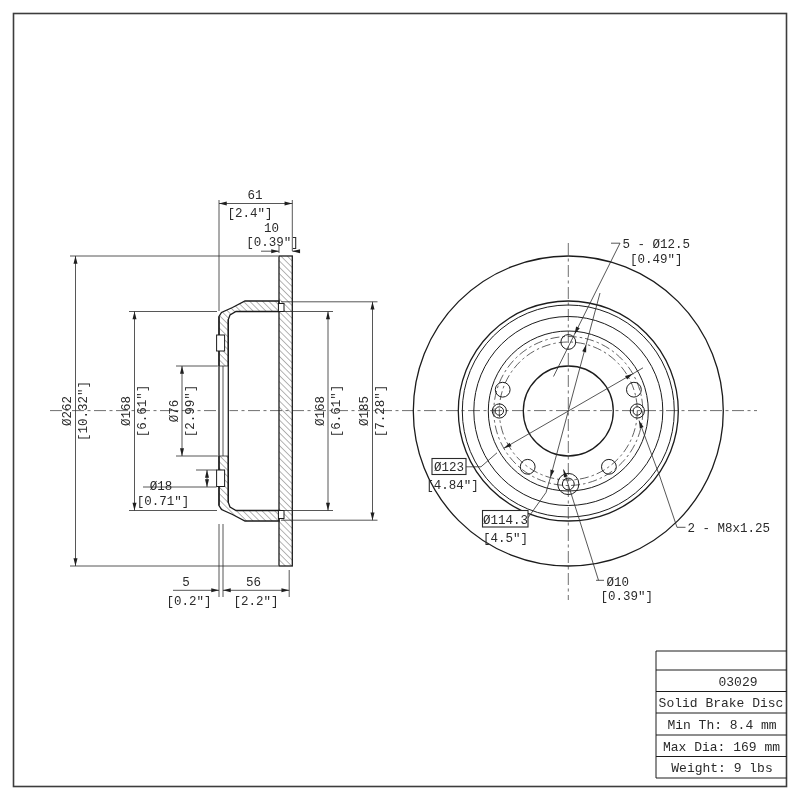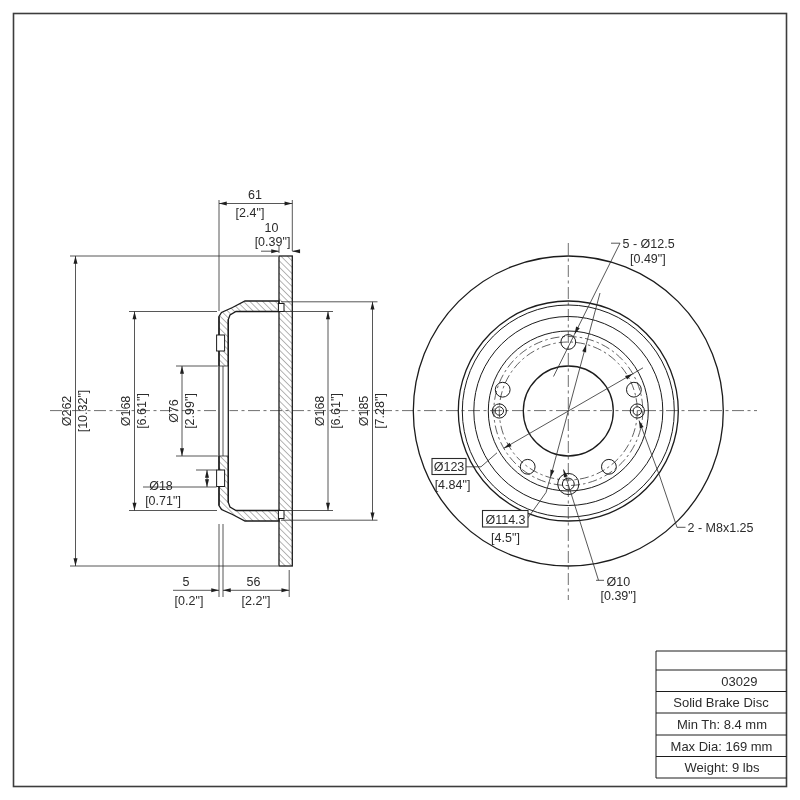--- a/index.html
+++ b/index.html
@@ -1,16 +1,16 @@
 <!DOCTYPE html>
 <html><head>
 <meta charset="utf-8">
 <style>
   html,body{margin:0;padding:0;background:#fff;}
-  .stage{position:relative;width:800px;height:800px;background:#ffffff;font-family:Liberation Sans, sans-serif;}
+  .stage{position:relative;width:800px;height:800px;background:#ffffff;font-family:Liberation Mono, monospace;}
   svg text{fill:#2b2b2b;}
   .ol{stroke:#1c1c1c;stroke-width:1.3;fill:none;}
   .ml{stroke:#1c1c1c;stroke-width:1.0;fill:none;}
   .tl{stroke:#2c2c2c;stroke-width:0.8;fill:none;}
   .cl{stroke:#4a4a4a;stroke-width:0.8;fill:none;stroke-dasharray:12 3.5 3 3.5;}
   .dc{stroke:#3a3a3a;stroke-width:0.8;fill:none;stroke-dasharray:9 3 2.5 3;}
   .part{stroke:#1c1c1c;stroke-width:1.3;}
   .notch{fill:#ffffff;stroke:#1c1c1c;stroke-width:1.0;}
   .punch{fill:#ffffff;stroke:none;}
   .dim{font-size:12.5px;}

